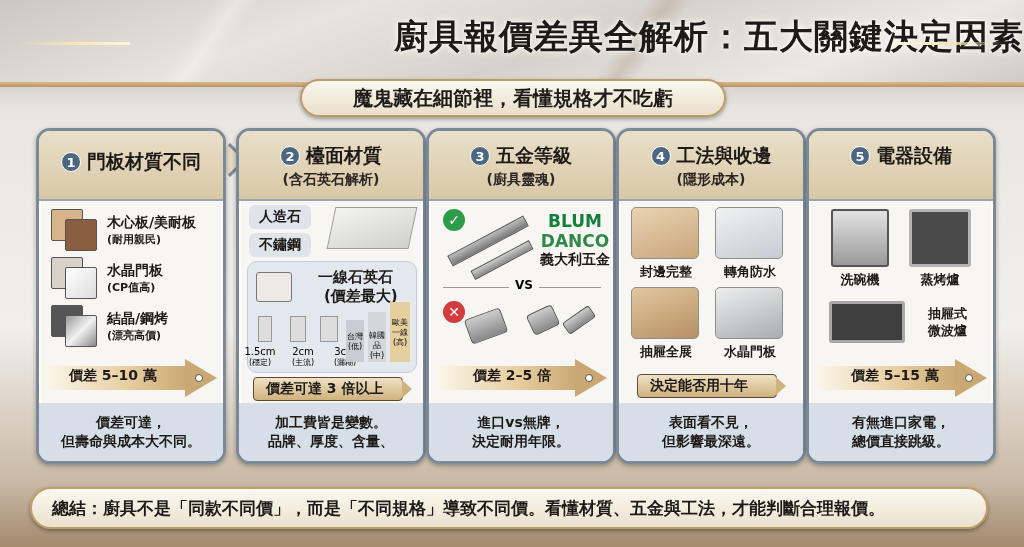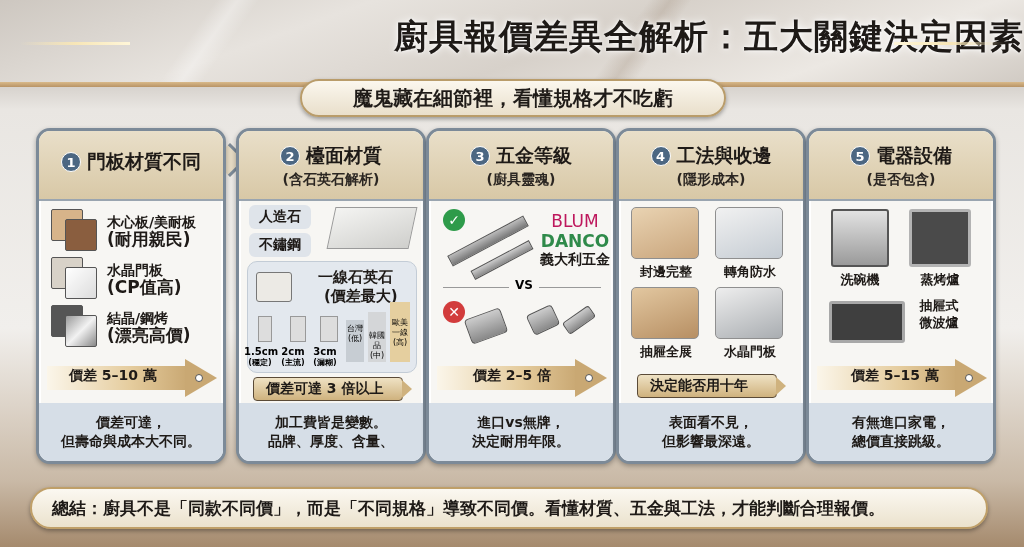--- a/index.html
+++ b/index.html
@@ -31,21 +31,21 @@
 .arrow .tip{position:absolute;right:0;top:0;width:0;height:0;border-top:19px solid transparent;border-bottom:19px solid transparent;border-left:32px solid #c9a873}
 .arrow .lbl{position:absolute;left:22px;top:8px;font-size:14px;font-weight:bold;color:#1e1a17}
 .arrow .dot{position:absolute;right:14px;top:15px;width:8px;height:8px;border-radius:50%;border:1.5px solid #555;background:#fff}
 .tag{position:absolute;height:24px;background:linear-gradient(#efe2c4,#cfb27e);border:1.5px solid #5a4a37;border-radius:4px;font-size:14px;font-weight:bold;line-height:21px;color:#1e1a17;padding-left:12px}
 .tag:after{content:"";position:absolute;right:-10px;top:2px;border-top:9px solid transparent;border-bottom:9px solid transparent;border-left:10px solid #cfb27e}
 .connector{position:absolute;top:148px;width:24px;height:24px;border:3px solid #7c8a98;border-left:none;border-bottom:none;transform:rotate(45deg);background:#e5dac3}
 .row{position:absolute;left:12px;display:flex;align-items:center;gap:8px}
 .swatch{position:relative;width:48px;height:44px}
 .swatch i{position:absolute;width:32px;height:32px;border:1px solid #555;border-radius:2px}
 .row .txt{font-size:14px;font-weight:bold;line-height:17px;color:#1e1a17}
-.row .txt small{font-size:17px;display:block}
+.row .txt small{font-size:11px;display:block}
 .pill{display:inline-block;background:#dfe4ea;border-radius:6px;font-size:14px;font-weight:bold;padding:3px 10px;color:#1e1a17}
 .box{position:absolute;left:8px;top:130px;width:170px;height:112px;border-radius:10px;background:#e3e8ee;border:1px solid #c3ccd6}
 .img-tile{position:absolute;width:68px;height:52px;border-radius:5px;border:1px solid #8f8f8f}
 .cap{position:absolute;font-size:13px;font-weight:bold;color:#1e1a17;text-align:center}
 .summary{position:absolute;left:30px;top:487px;width:958px;height:42px;border-radius:21px;
  background:linear-gradient(#fbf8f1,#ebe2cd);border:2px solid #bf9f68;box-shadow:0 2px 4px rgba(0,0,0,.35);
  font-size:17px;font-weight:bold;line-height:38px;color:#1e1a17;padding-left:20px;white-space:nowrap}
 </style>
 </head>
 <body>
@@ -116,35 +116,35 @@
   <div style="position:absolute;left:10px;top:74px"><span class="pill">人造石</span></div>
   <div style="position:absolute;left:10px;top:102px"><span class="pill">不鏽鋼</span></div>
   <div style="position:absolute;left:92px;top:76px;width:82px;height:42px;background:linear-gradient(160deg,#f4f4f2,#cfcfcc);border:1px solid #9a9a9a;transform:skewX(-12deg)"></div>
   <div class="box">
     <div style="position:absolute;left:8px;top:10px;width:36px;height:30px;border:1px solid #777;background:#eceae5;border-radius:3px"></div>
     <div style="position:absolute;left:70px;top:6px;font-size:15px;font-weight:bold;color:#1e1a17">一線石英石</div>
     <div style="position:absolute;left:76px;top:25px;font-size:15px;font-weight:bold;color:#1e1a17">(價差最大)</div>
     <div style="position:absolute;left:10px;top:54px;width:14px;height:26px;background:#ddd;border:1px solid #999"></div>
     <div style="position:absolute;left:42px;top:54px;width:16px;height:26px;background:#ddd;border:1px solid #999"></div>
     <div style="position:absolute;left:72px;top:54px;width:18px;height:26px;background:#ddd;border:1px solid #999"></div>
-    <div style="position:absolute;left:-4px;top:84px;display:flex;gap:2px;font-size:10px;font-weight:bold;line-height:11px;text-align:center">
+    <div style="position:absolute;left:-4px;top:84px;display:flex;gap:12px;font-size:10px;font-weight:normal;line-height:11px;text-align:center">
       <div style="width:32px">
           <div>1.5cm</div>
           <div style="font-size:8px">(穩定)</div>
         </div>
       <div style="width:30px">
           <div>2cm</div>
           <div style="font-size:8px">(主流)</div>
         </div>
       <div style="width:30px">
           <div>3cm</div>
           <div style="font-size:8px">(漏糊)</div>
         </div>
     </div>
-    <div style="position:absolute;left:98px;top:58px;width:18px;height:42px;background:#c7cdd3;font-size:8px;text-align:center;line-height:10px;padding-top:4px">
+    <div style="position:absolute;left:98px;top:58px;width:18px;height:42px;background:#c7cdd3;font-size:8px;text-align:center;line-height:10px;padding-top:12px">
         <div>台灣</div>
         <div>(低)</div>
       </div>
     <div style="position:absolute;left:120px;top:50px;width:18px;height:50px;background:#d4d6d8;font-size:8px;text-align:center;line-height:10px;padding-top:19px">
         <div>韓國品</div>
         <div>(中)</div>
       </div>
     <div style="position:absolute;left:142px;top:40px;width:20px;height:60px;background:#e5cf9f;font-size:8px;text-align:center;line-height:10px;padding-top:16px">
         <div>歐美一線</div>
         <div>(高)</div>
@@ -162,21 +162,21 @@
     <div class="h">
         <span class="num">3</span>
         <span>五金等級</span>
       </div>
     <div class="s">(廚具靈魂)</div>
   </div>
   <div style="position:absolute;left:14px;top:78px;width:22px;height:22px;border-radius:50%;background:#2e9b4a;color:#fff;font-size:14px;text-align:center;line-height:22px">✓</div>
   <div style="position:absolute;left:16px;top:104px;width:86px;height:12px;background:linear-gradient(#bbb,#777);border:1px solid #555;transform:rotate(-28deg)"></div>
   <div style="position:absolute;left:40px;top:124px;width:66px;height:10px;background:linear-gradient(#ccc,#888);border:1px solid #555;transform:rotate(-28deg)"></div>
   <div style="position:absolute;left:108px;top:80px;text-align:center;width:76px">
-    <div style="font-size:17px;font-weight:normal;color:#be185d">BLUM</div>
+    <div style="font-size:17px;font-weight:bold;color:#15803d">BLUM</div>
     <div style="font-size:17px;font-weight:bold;color:#2f8a4a">DANCO</div>
     <div style="font-size:14px;font-weight:bold;color:#1e1a17">義大利五金</div>
   </div>
   <div style="position:absolute;left:14px;top:156px;width:158px;border-top:1px solid #999"></div>
   <div style="position:absolute;left:80px;top:147px;background:#f7f6f3;padding:0 6px;font-size:12px;font-weight:bold">VS</div>
   <div style="position:absolute;left:14px;top:170px;width:22px;height:22px;border-radius:50%;background:#d23c3c;color:#fff;font-size:14px;text-align:center;line-height:22px">✕</div>
   <div style="position:absolute;left:38px;top:182px;width:38px;height:26px;background:linear-gradient(#ccc,#888);border:1px solid #555;border-radius:4px;transform:rotate(-20deg)"></div>
   <div style="position:absolute;left:100px;top:178px;width:28px;height:22px;background:linear-gradient(#ccc,#888);border:1px solid #555;border-radius:4px;transform:rotate(-25deg)"></div>
   <div style="position:absolute;left:134px;top:182px;width:32px;height:14px;background:linear-gradient(#ccc,#888);border:1px solid #555;border-radius:3px;transform:rotate(-35deg)"></div>
   <div class="arrow" style="top:228px">
@@ -213,28 +213,27 @@
     <div>但影響最深遠。</div>
   </div>
 </div>
 
 <div class="card" style="left:806px">
   <div class="card-head">
     <div class="h">
         <span class="num">5</span>
         <span>電器設備</span>
       </div>
-    <div class="s">(是否包含)</div>
   </div>
   <div style="position:absolute;left:22px;top:78px;width:58px;height:58px;background:linear-gradient(#e2e2e2,#9a9a9a);border:2px solid #555;border-radius:3px"></div>
   <div style="position:absolute;left:100px;top:78px;width:62px;height:58px;background:#4a4a4a;border:3px solid #b3b3b3;border-radius:3px"></div>
   <div class="cap" style="left:18px;top:140px;width:66px">洗碗機</div>
   <div class="cap" style="left:98px;top:140px;width:66px">蒸烤爐</div>
   <div style="position:absolute;left:20px;top:170px;width:76px;height:42px;background:#3f3f3f;border:3px solid #a8a8a8;border-radius:3px"></div>
-  <div class="cap" style="left:102px;top:166px;width:56px;text-align:center;line-height:17px">
+  <div class="cap" style="left:102px;top:174px;width:56px;text-align:right;line-height:17px">
     <div>抽屜式</div>
     <div>微波爐</div>
   </div>
   <div class="arrow" style="top:228px">
     <div class="bar"></div>
       <div class="tip"></div>
     <span class="lbl" style="left:34px">價差 5–15 萬</span>
       <span class="dot"></span>
   </div>
   <div class="card-foot">

